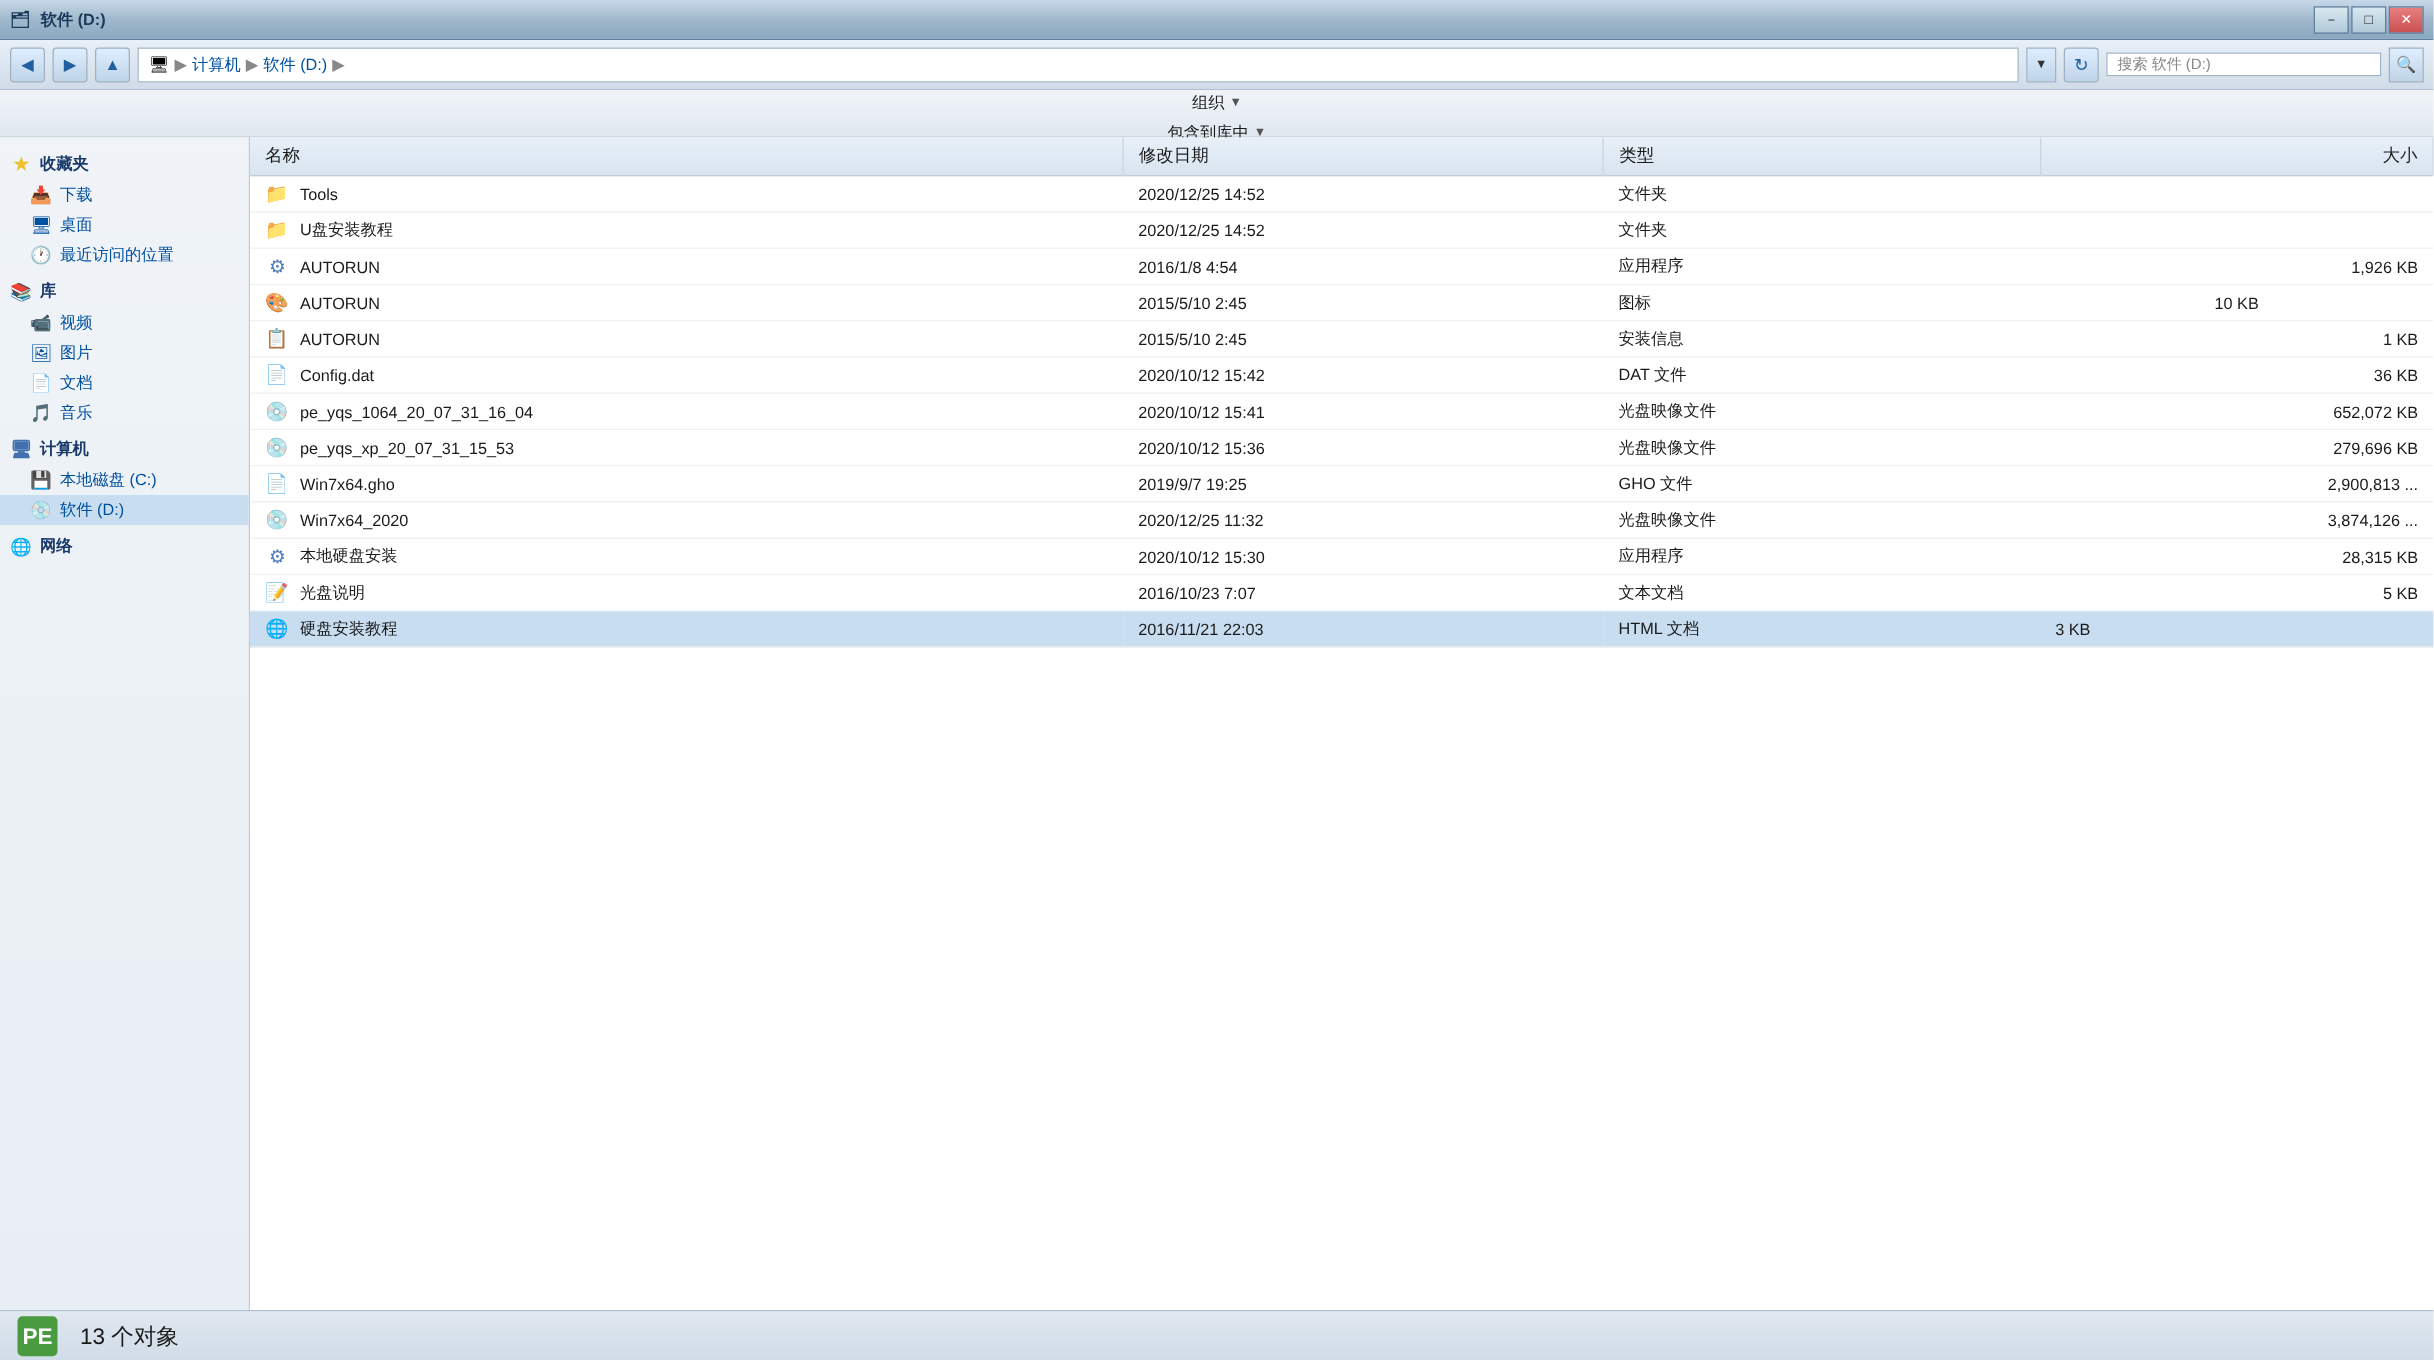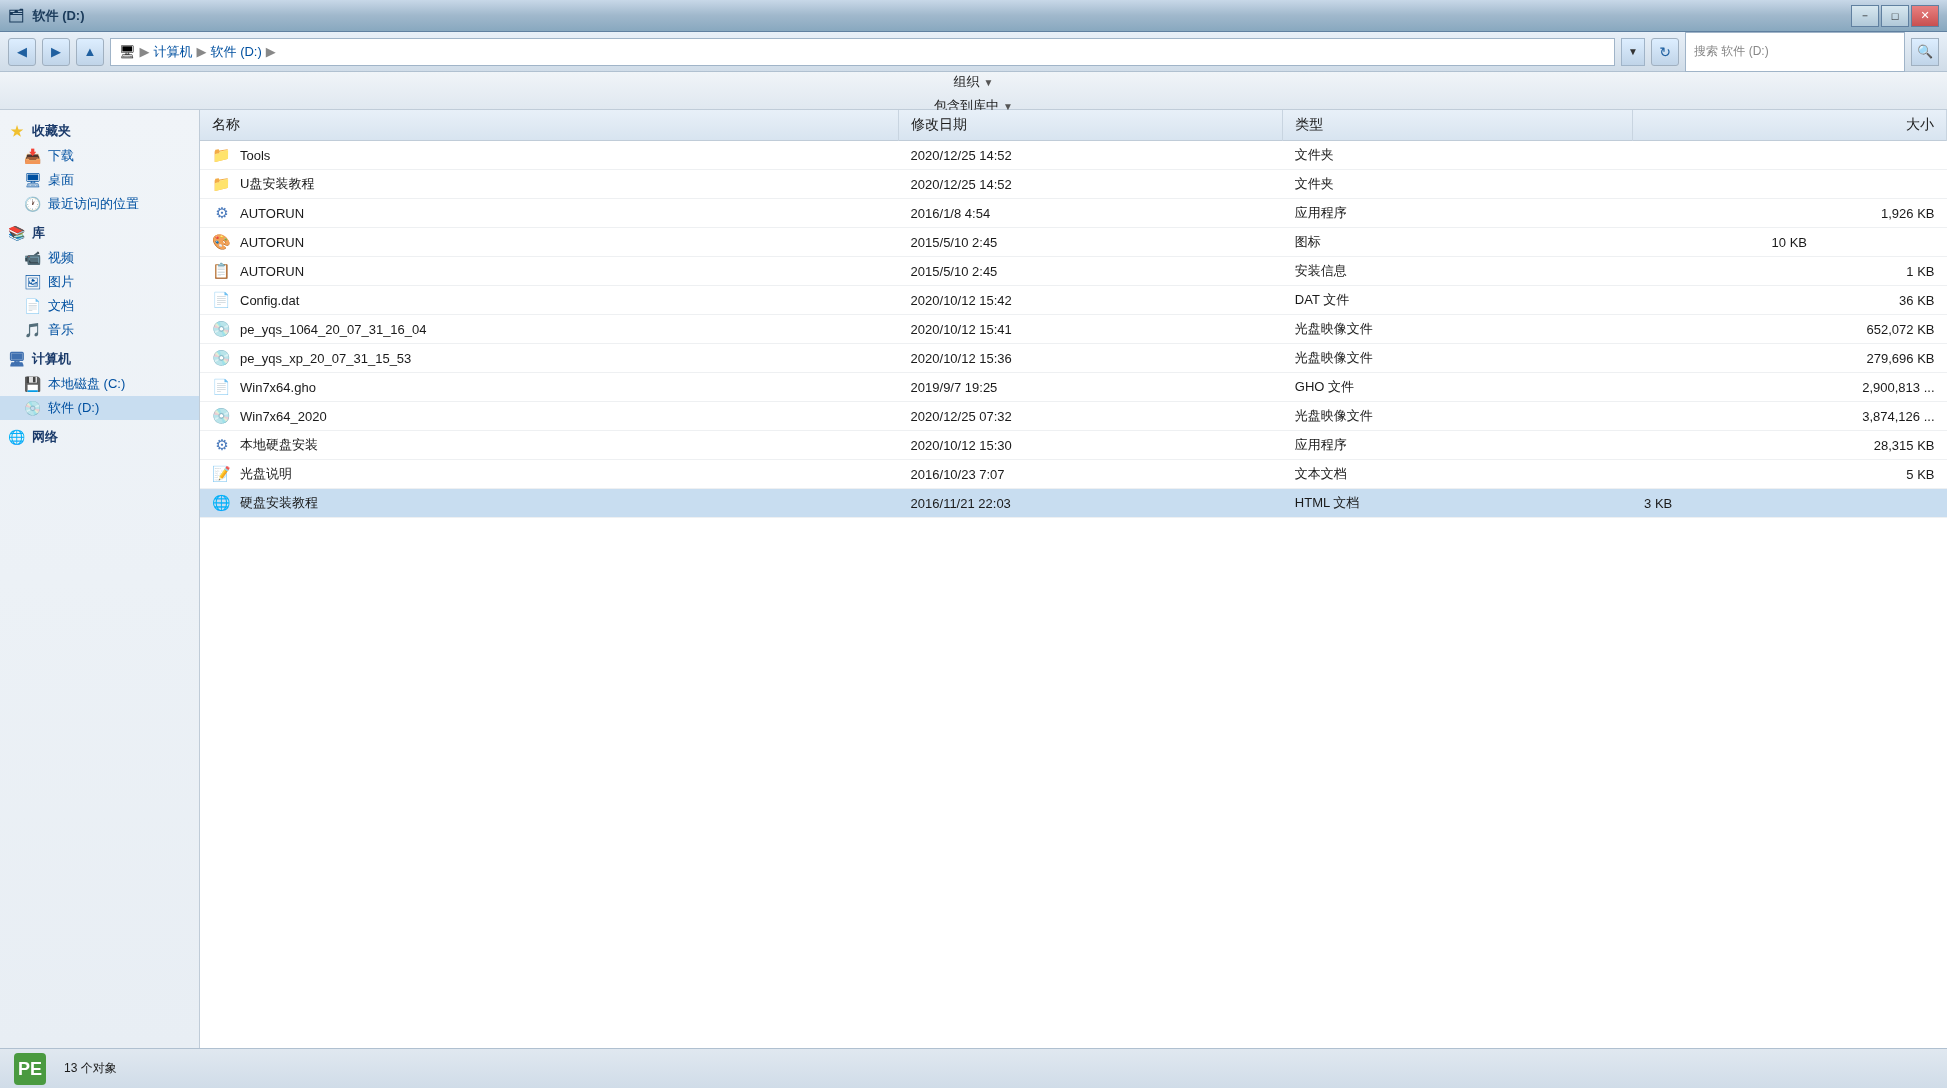--- a/index.html
+++ b/index.html
@@ -109,21 +109,21 @@
       border-radius: 3px;
       display: flex;
       align-items: center;
       justify-content: center;
       cursor: pointer;
       font-size: 14px;
       color: #2060a0;
     }
     .search-box {
       width: 220px;
-      height: 40px;
+      height: 19px;
       border: 1px solid #a0b4c8;
       background: #fff;
       display: flex;
       align-items: center;
       padding: 0 8px;
       color: #888;
       font-size: 12px;
     }
     .search-icon-btn {
       width: 28px;
@@ -289,21 +289,21 @@
       gap: 16px;
     }
     .status-icon {
       width: 36px;
       height: 36px;
       display: flex;
       align-items: center;
       justify-content: center;
     }
     .status-text {
-      font-size: 12px;
+      font-size: 18px;
       color: #1a1a1a;
     }
   </style>
 </head>
 <body>
 
 <div class="title-bar">
   <div class="title-bar-left">
     <span>🗂</span>
     <span>软件 (D:)</span>
@@ -542,21 +542,21 @@
             <td>GHO 文件</td>
             <td style="text-align: right;">2,900,813 ...</td>
           </tr>
           <tr>
             <td>
               <div class="file-name-cell">
       <span class="file-icon" style="color:#60a0d0">💿</span>
       <span>Win7x64_2020</span>
     </div>
             </td>
-            <td>2020/12/25 07:32</td>
+            <td>2020/12/25 11:32</td>
             <td>光盘映像文件</td>
             <td style="text-align: right;">3,874,126 ...</td>
           </tr>
           <tr>
             <td>
               <div class="file-name-cell">
       <span class="file-icon" style="color:#4a7abc">⚙</span>
       <span>本地硬盘安装</span>
     </div>
             </td>

